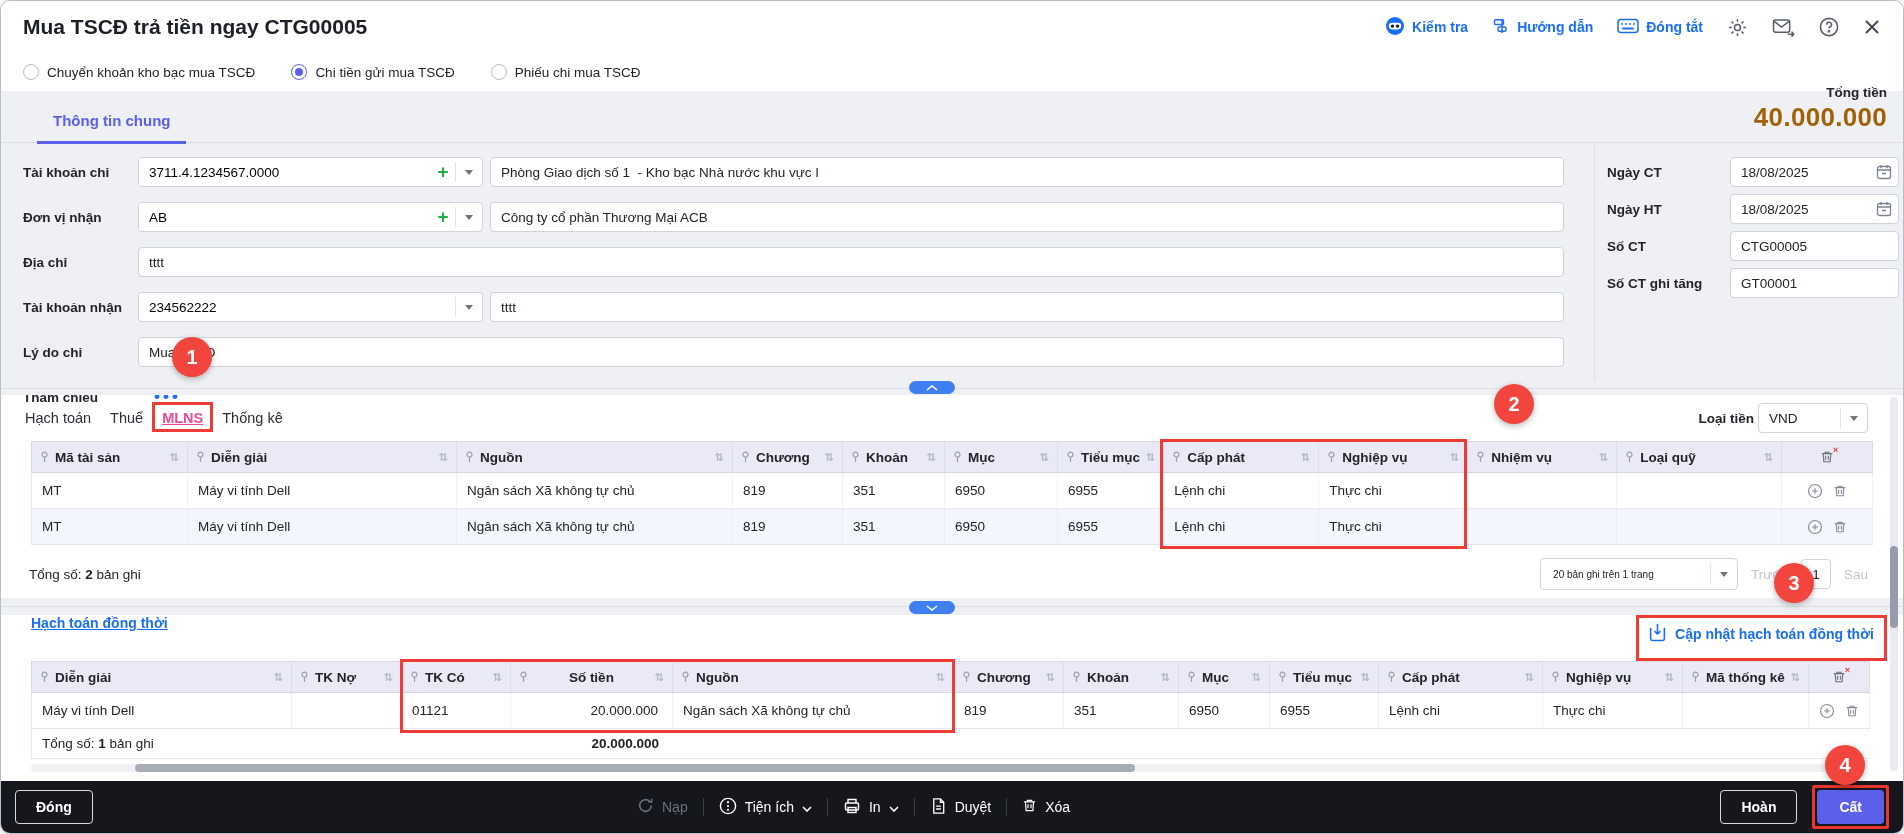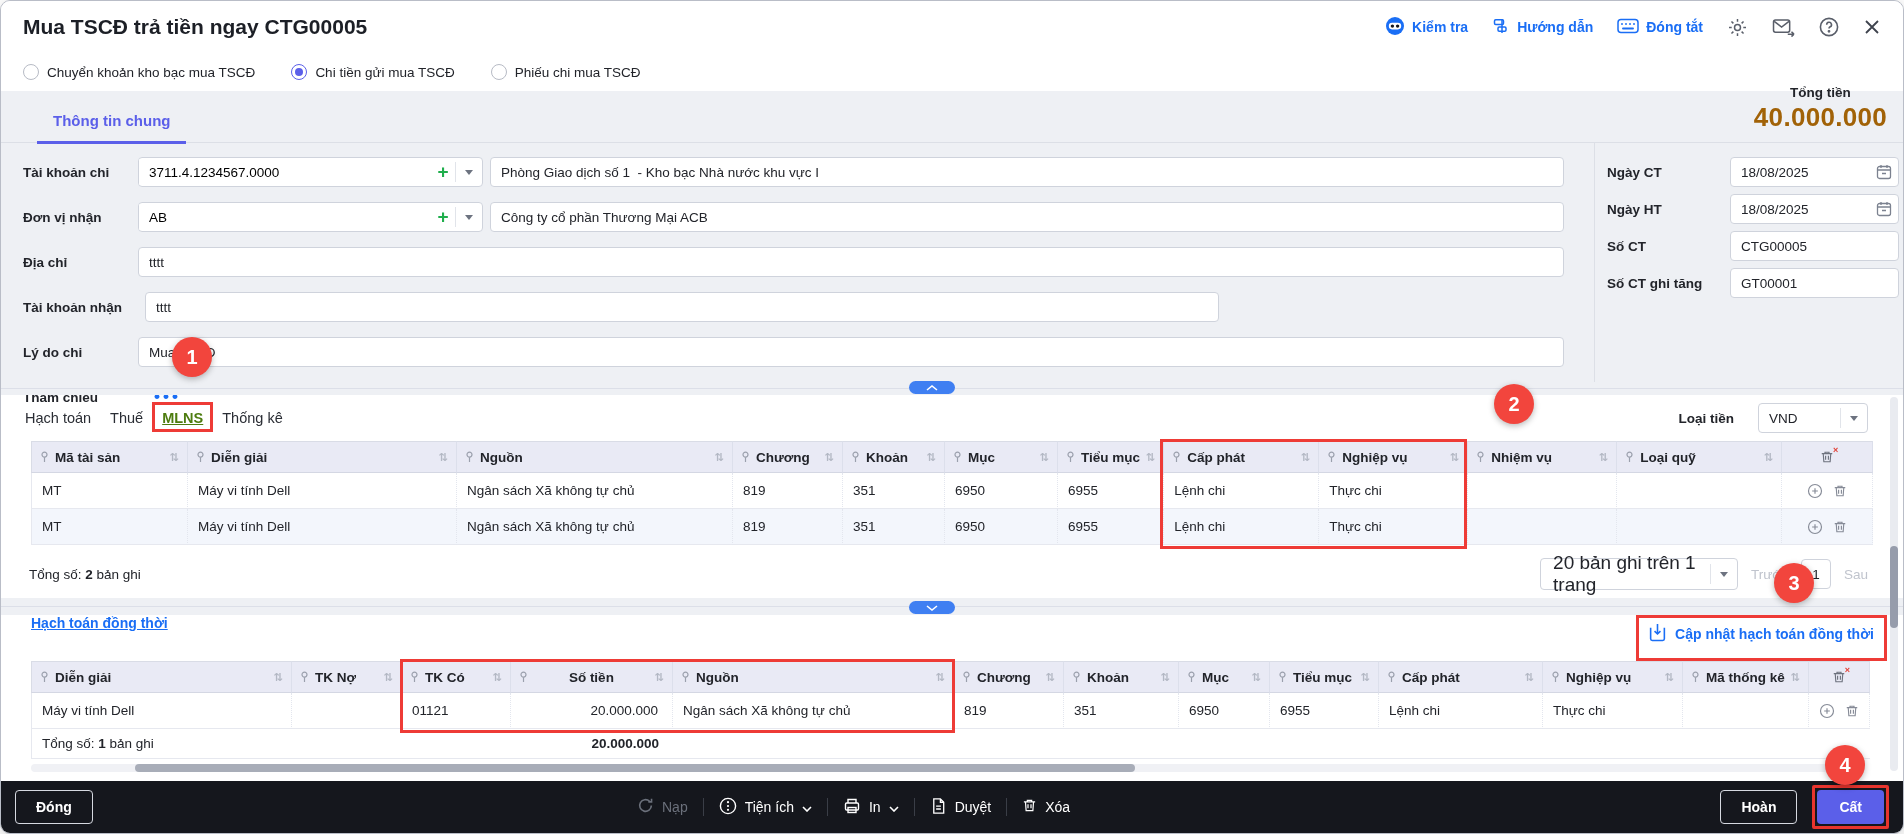--- a/index.html
+++ b/index.html
@@ -19,21 +19,21 @@
   .radio-row { height:38px; background:#fff; display:flex; align-items:center; gap:36px; padding:0 22px; font-size:13.5px; }
   .radio { display:flex; align-items:center; gap:8px; cursor:pointer; }
   .rdot { width:16px; height:16px; border-radius:50%; border:1.5px solid #b7bbc5; background:#fff; flex:none; position:relative; }
   .rdot.sel { border-color:#5b5fe9; }
   .rdot.sel::after { content:''; position:absolute; left:3px; top:3px; width:8px; height:8px; border-radius:50%; background:#5b5fe9; }
 
   
   .tabs-row { height:52px; position:relative; border-bottom:1px solid #dcdfe6; display:flex; align-items:flex-end; padding:0 22px; }
   .tab-active { color:#5b5fe9; font-size:15px; font-weight:700; padding:0 16px 12px 16px;
                 border-bottom:3px solid #5b5fe9; margin-bottom:-2px; margin-left:14px; cursor:pointer; }
-  .total-block { position:absolute; right:16px; top:-6px; text-align:center; }
+  .total-block { position:absolute; right:16px; top:-6px; text-align:right; }
   .total-label { font-size:13.5px; font-weight:600; color:#22242a; }
   .total-amount { font-size:26px; font-weight:800; color:#a16207; margin-top:2px; letter-spacing:.3px; }
 
   
   .form-zone { height:239px; position:relative; padding:14px 0 0 22px; }
   .frow { display:flex; align-items:center; margin-bottom:15px; height:30px; }
   .flabel { width:115px; flex:none; font-size:13.5px; font-weight:700; }
   .ctl { height:30px; border:1px solid #cfd3dc; border-radius:4px; background:#fff; padding:0 10px;
          font-family:inherit; font-size:13.5px; color:#22242a; outline:none; }
   .combo { width:345px; height:30px; border:1px solid #cfd3dc; border-radius:4px; background:#fff;
@@ -62,24 +62,24 @@
   .pill { position:absolute; left:908px; width:46px; height:13px; border-radius:7px; background:#3f7ff2;
           display:flex; align-items:center; justify-content:center; cursor:pointer; z-index:6; }
   .p1 { top:380px; } .p2 { top:600px; }
 
   
   .white-sec1 { height:203px; background:#fff; }
   .white-sec2 { height:168px; background:#fff; }
 
   .detail-tabs { height:46px; display:flex; align-items:center; padding:0 35px 0 24px; font-size:14.5px; }
   .dtab { margin-right:19px; cursor:pointer; color:#2a2d34; }
-  .dtab-active { color:#4d7c0f; font-weight:700; text-decoration:underline; position:relative; }
+  .dtab-active { color:#ec4899; font-weight:700; text-decoration:underline; position:relative; }
   .dtab-active::after { content:''; position:absolute; left:-10px; right:-10px; top:-8px; bottom:-6px;
                         border:3px solid #ee3b36; pointer-events:none; }
-  .currency { margin-left:auto; display:flex; align-items:center; gap:24px; }
+  .currency { margin-left:auto; display:flex; align-items:center; gap:4px; }
   .currency label { font-size:13.5px; font-weight:700; }
   .cselect { width:110px; height:30px; border:1px solid #cfd3dc; border-radius:4px; background:#fff;
              display:flex; align-items:center; padding-left:10px; font-size:13.5px; cursor:pointer; }
   .cselect .val { flex:1; }
 
   
   .tbl-wrap { position:relative; margin-left:30px; }
   table { border-collapse:separate; border-spacing:0; table-layout:fixed; background:#fff; font-size:13.5px; }
   th { height:32px; background:#e9eaf5; font-weight:700; text-align:left; padding:0 8px;
        border-bottom:1px solid #d4d7e3; border-top:1px solid #d9dce6; border-right:1px solid #dcdfeb; }
@@ -98,21 +98,21 @@
   .htrash { position:relative; color:#6d727e; display:inline-flex; }
   .htrash i { position:absolute; right:-4px; top:-5px; color:#e23b30; font-style:normal; font-size:9px; font-weight:700; }
   .td-action { padding:0; }
   .td-action .ric { display:inline-flex; color:#868b97; margin:0 5px; vertical-align:middle; cursor:pointer; }
   tr.total-row td { border-right:none; font-size:13.5px; height:30px; }
   tr.total-row .tl { padding-left:10px; }
 
   .t1-footer { display:flex; align-items:center; padding:13px 35px 0 28px; font-size:13.5px; }
   .pg-right { margin-left:auto; display:flex; align-items:center; gap:13px; }
   .pg-select { width:198px; height:32px; border:1px solid #cfd3dc; border-radius:4px; background:#fff;
-               display:flex; align-items:center; padding-left:12px; font-size:19px; cursor:pointer; }
+               display:flex; align-items:center; padding-left:12px; font-size:10px; cursor:pointer; }
   .pg-select .val { flex:1; }
   .pg-dis { color:#c0c4cd; cursor:default; }
   .pg-page { width:30px; height:30px; border:1px solid #cfd3dc; border-radius:4px; background:#fff;
              display:flex; align-items:center; justify-content:center; font-size:13.5px; }
 
   .sec2-head { height:46px; display:flex; padding:0 16px 0 30px; }
   .htdt-link { color:#1a6ef5; font-size:14px; font-weight:700; text-decoration:underline; cursor:pointer; }
   .redwrap-btn { margin-left:auto; border:3px solid #ee3b36; padding:5px 10px; }
   .update-btn { display:flex; align-items:center; gap:9px; background:none; border:none; color:#1a6ef5;
                 font-family:inherit; font-size:14px; font-weight:600; cursor:pointer; }
@@ -252,20 +252,25 @@
         <span class="caret"></span>
       </div>
       <input class="ctl desc-input" value="Công ty cổ phần Thương Mại ACB" style="">
     </div>
     <div class="frow">
       <span class="flabel">Địa chỉ</span>
       <input class="ctl full-input" value="tttt" style="">
     </div>
     <div class="frow">
       <span class="flabel">Tài khoản nhận</span>
+      <div class="combo">
+        <input value="234562222" style="">
+        <span class="csep"></span>
+        <span class="caret"></span>
+      </div>
       <input class="ctl desc-input" value="tttt" style="">
     </div>
     <div class="frow">
       <span class="flabel">Lý do chi</span>
       <input class="ctl full-input" value="Mua TSCĐ" style="">
     </div>
     <div class="frow">
       <span class="flabel">Tham chiếu</span>
       <span class="dots">•••</span>
     </div>

